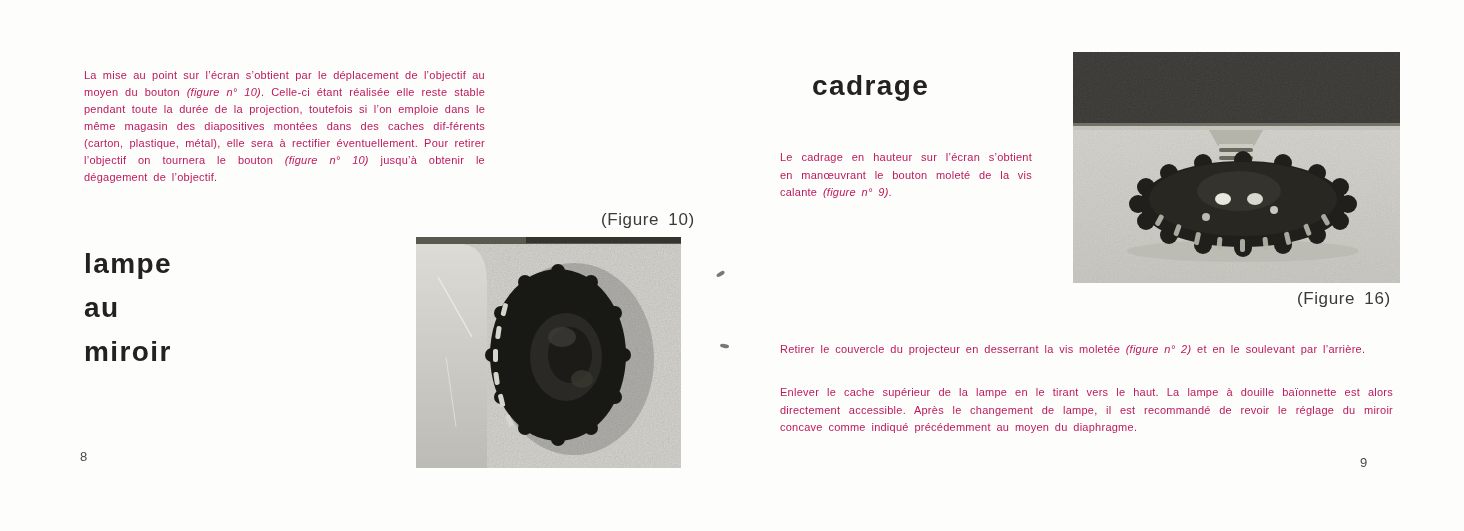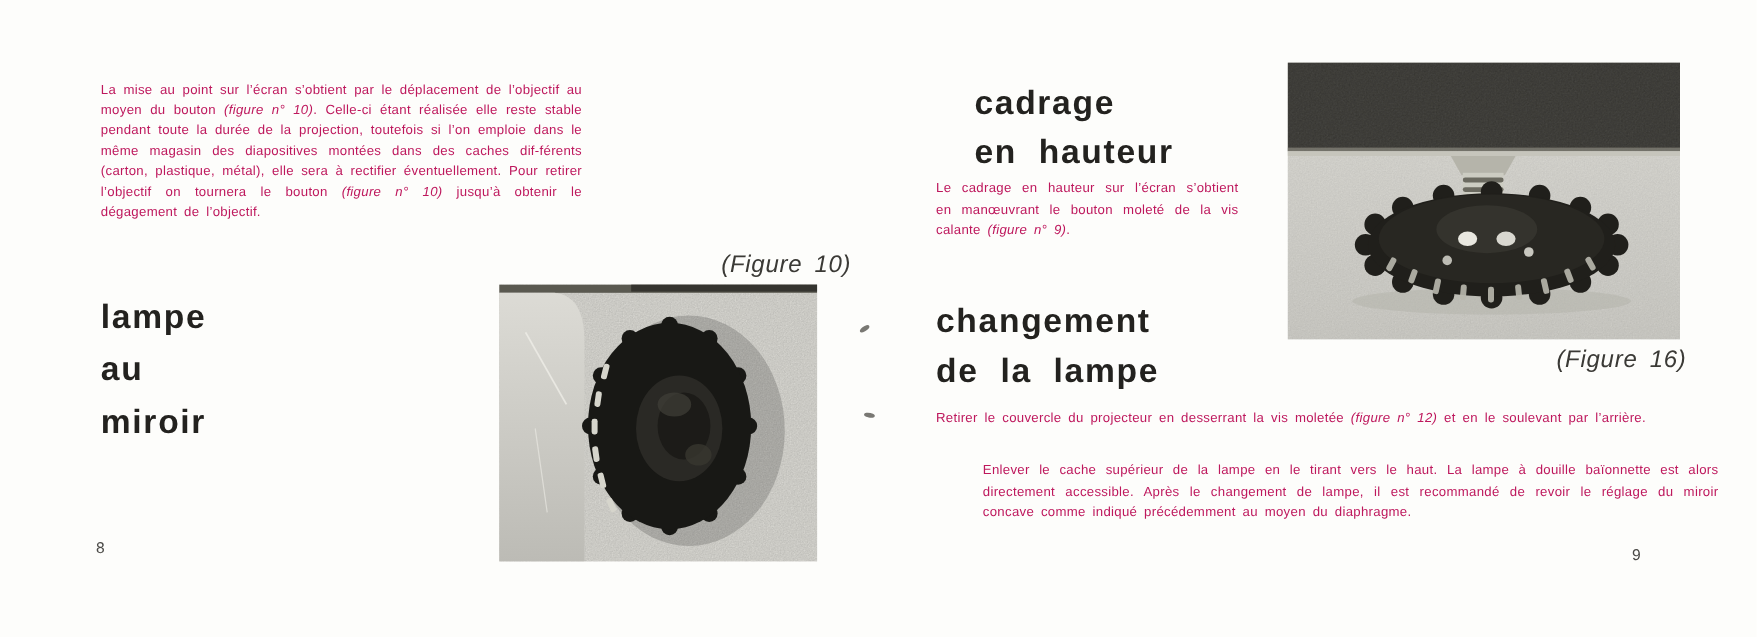--- a/index.html
+++ b/index.html
@@ -27,22 +27,21 @@
     font-size:28px;
     line-height:1;
     letter-spacing:1.4px;
     word-spacing:9px;
     color:#23221f;
     margin:0 0 13px 0;
   }
   .heading.big-gap .hline{margin-bottom:16px;}
   .caption{
     position:absolute;
-    font-style:italic;
-    font-size:20px;
+    font-size:17px;
     letter-spacing:0.6px;
     word-spacing:4px;
     color:#3b3a36;
     white-space:nowrap;
   }
   .pagenum{
     position:absolute;
     font-size:13px;
     color:#4a4946;
   }
@@ -128,33 +127,28 @@
     </svg>
   </div>
 
   <div class="pagenum" style="left:80px;top:449px;">8</div>
 
   <div class="speck s1" style="left:716px;top:272px;"></div>
   <div class="speck s2" style="left:720px;top:344px;"></div>
 
   <div class="heading" style="left:780px;top:72px;margin-left:32px;">
     <div class="hline">cadrage</div>
-    <div class="hline">en hauteur</div>
   </div>
 
   <div class="para" style="left:780px;top:149px;width:252px;line-height:17.5px;"><span>Le cadrage en hauteur sur l’écran s’obtient en manœuvrant le bouton moleté de la vis calante </span><span class="it">(figure n° 9)</span><span>.</span></div>
 
-  <div class="heading" style="left:780px;top:254px;">
-    <div class="hline">changement</div>
-    <div class="hline">de la lampe</div>
-  </div>
-
-  <div class="para" style="left:780px;top:341px;width:613px;line-height:17.5px;"><span>Retirer le couvercle du projecteur en desserrant la vis moletée </span><span class="it">(figure n° 12)</span><span> et en le soulevant par l’arrière.</span></div>
-
-  <div class="para" style="left:819px;top:384px;width:613px;line-height:17.5px;"><span>Enlever le cache supérieur de la lampe en le tirant vers le haut. La lampe à douille baïonnette est alors directement accessible. Après le changement de lampe, il est recommandé de revoir le réglage du miroir concave comme indiqué précédemment au moyen du diaphragme.</span></div>
+
+  <div class="para" style="left:780px;top:341px;width:613px;line-height:17.5px;"><span>Retirer le couvercle du projecteur en desserrant la vis moletée </span><span class="it">(figure n° 2)</span><span> et en le soulevant par l’arrière.</span></div>
+
+  <div class="para" style="left:780px;top:384px;width:613px;line-height:17.5px;"><span>Enlever le cache supérieur de la lampe en le tirant vers le haut. La lampe à douille baïonnette est alors directement accessible. Après le changement de lampe, il est recommandé de revoir le réglage du miroir concave comme indiqué précédemment au moyen du diaphragme.</span></div>
 
   <div class="photo" style="left:1073px;top:52px;">
     <svg width="327" height="231" viewBox="0 0 327 231" xmlns="http://www.w3.org/2000/svg">
       <defs>
         <filter id="nB" x="0" y="0" width="100%" height="100%">
           <feTurbulence type="fractalNoise" baseFrequency="0.8" numOctaves="2" stitchTiles="stitch"></feTurbulence>
           <feColorMatrix type="matrix" values="0 0 0 0 0  0 0 0 0 0  0 0 0 0 0  0.45 0.45 0.45 0 0"></feColorMatrix>
         </filter>
         <filter id="nBw" x="0" y="0" width="100%" height="100%">
           <feTurbulence type="fractalNoise" baseFrequency="0.7" numOctaves="2" stitchTiles="stitch"></feTurbulence>

